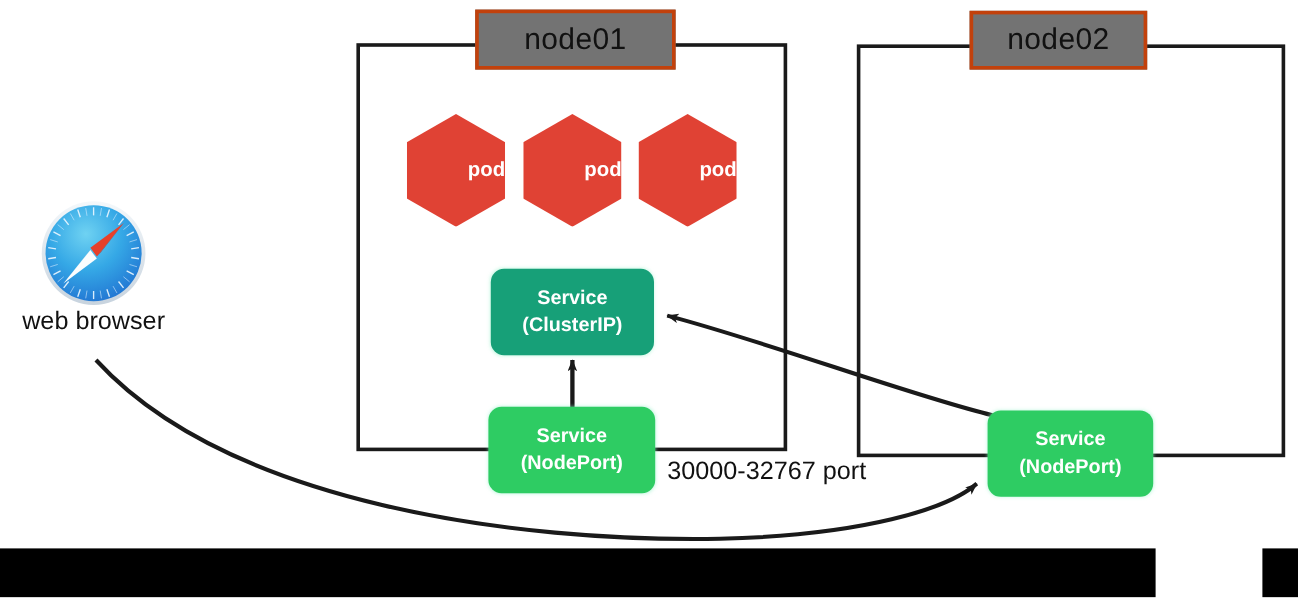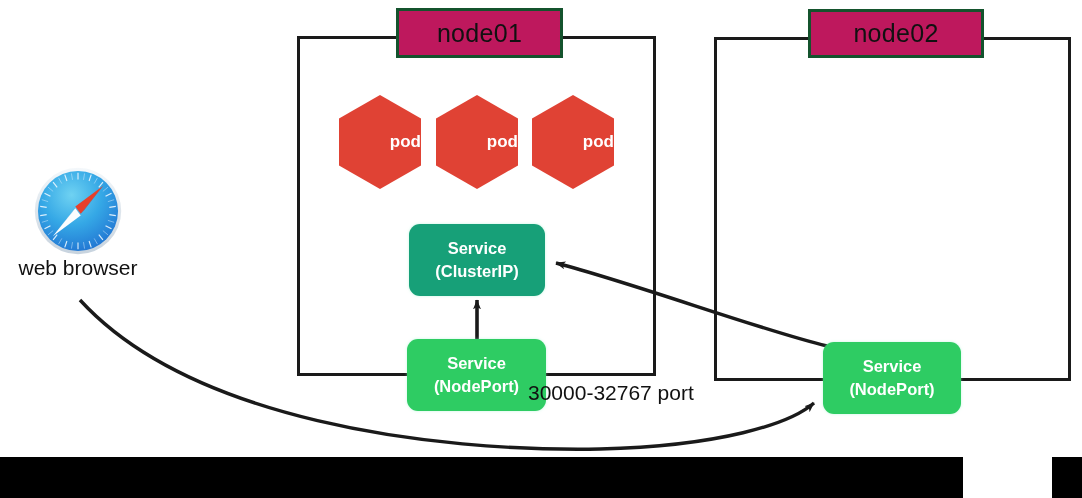--- a/index.html
+++ b/index.html
@@ -31,33 +31,33 @@
     position: absolute;
     border: 3px solid #1a1a1a;
     background: transparent;
     box-sizing: border-box;
   }
   #node01-box { left: 297px; top: 36px; width: 359px; height: 340px; }
   #node02-box { left: 714px; top: 37px; width: 357px; height: 344px; }
 
   .node-label {
     position: absolute;
-    background: #be185d;
-    border: 3px solid #14532d;
+    background: #737373;
+    border: 3px solid #c2410c;
     box-sizing: border-box;
     display: flex;
     align-items: center;
     justify-content: center;
     font-size: 25px;
     color: #111111;
     letter-spacing: 0.3px;
     z-index: 6;
   }
   #node01-label { left: 396px; top: 8px; width: 167px; height: 50px; }
-  #node02-label { left: 808px; top: 9px; width: 176px; height: 49px; }
+  #node02-label { left: 808px; top: 9px; width: 148px; height: 49px; }
 
   
   .pod {
     position: absolute;
     width: 82px;
     height: 94px;
     background: #e04234;
     -webkit-clip-path: polygon(50% 0%, 100% 25%, 100% 75%, 50% 100%, 0% 75%, 0% 25%);
     clip-path: polygon(50% 0%, 100% 25%, 100% 75%, 50% 100%, 0% 75%, 0% 25%);
     display: flex;
@@ -97,21 +97,21 @@
     background: #2ecc63;
   }
   #service-nodeport-02 {
     left: 823px; top: 342px; width: 138px; height: 72px;
     background: #2ecc63;
   }
 
   
   #port-label {
     position: absolute;
-    left: 528px;
+    left: 556px;
     top: 381px;
     font-size: 21px;
     color: #111111;
     white-space: nowrap;
     z-index: 7;
   }
 
   
   #browser-group {
     position: absolute;

